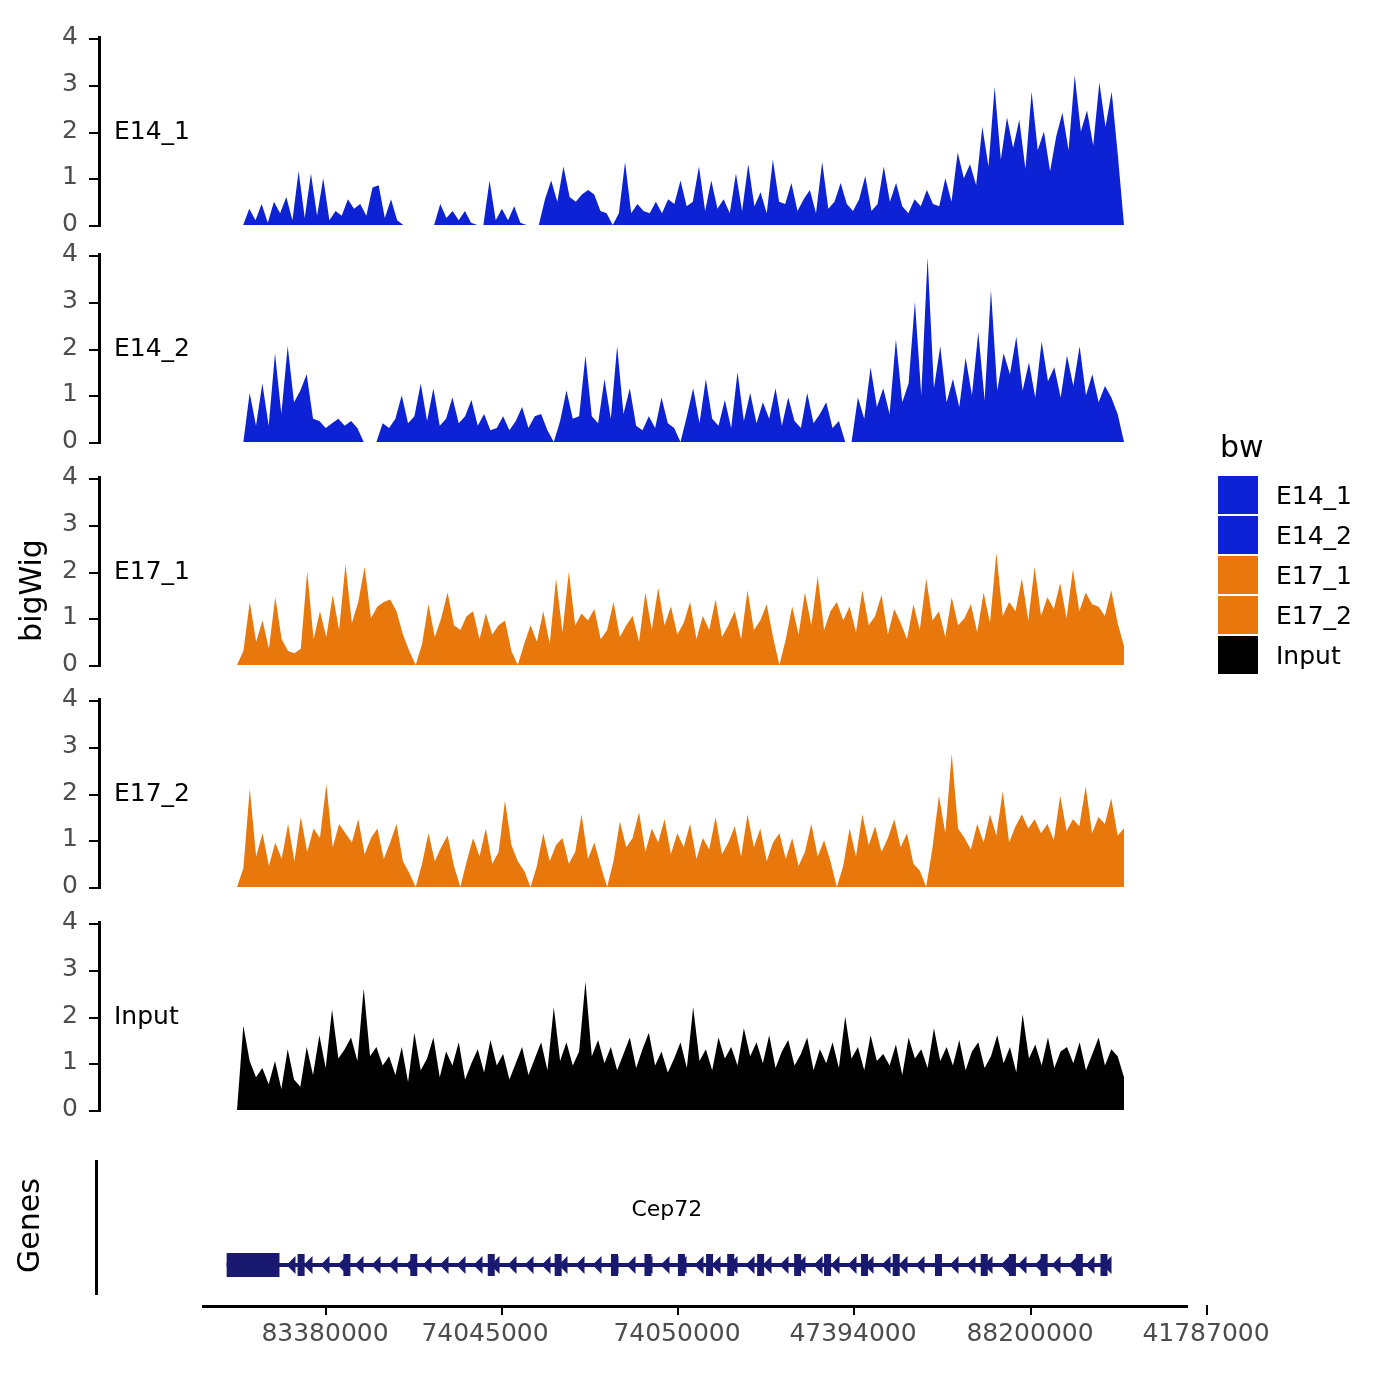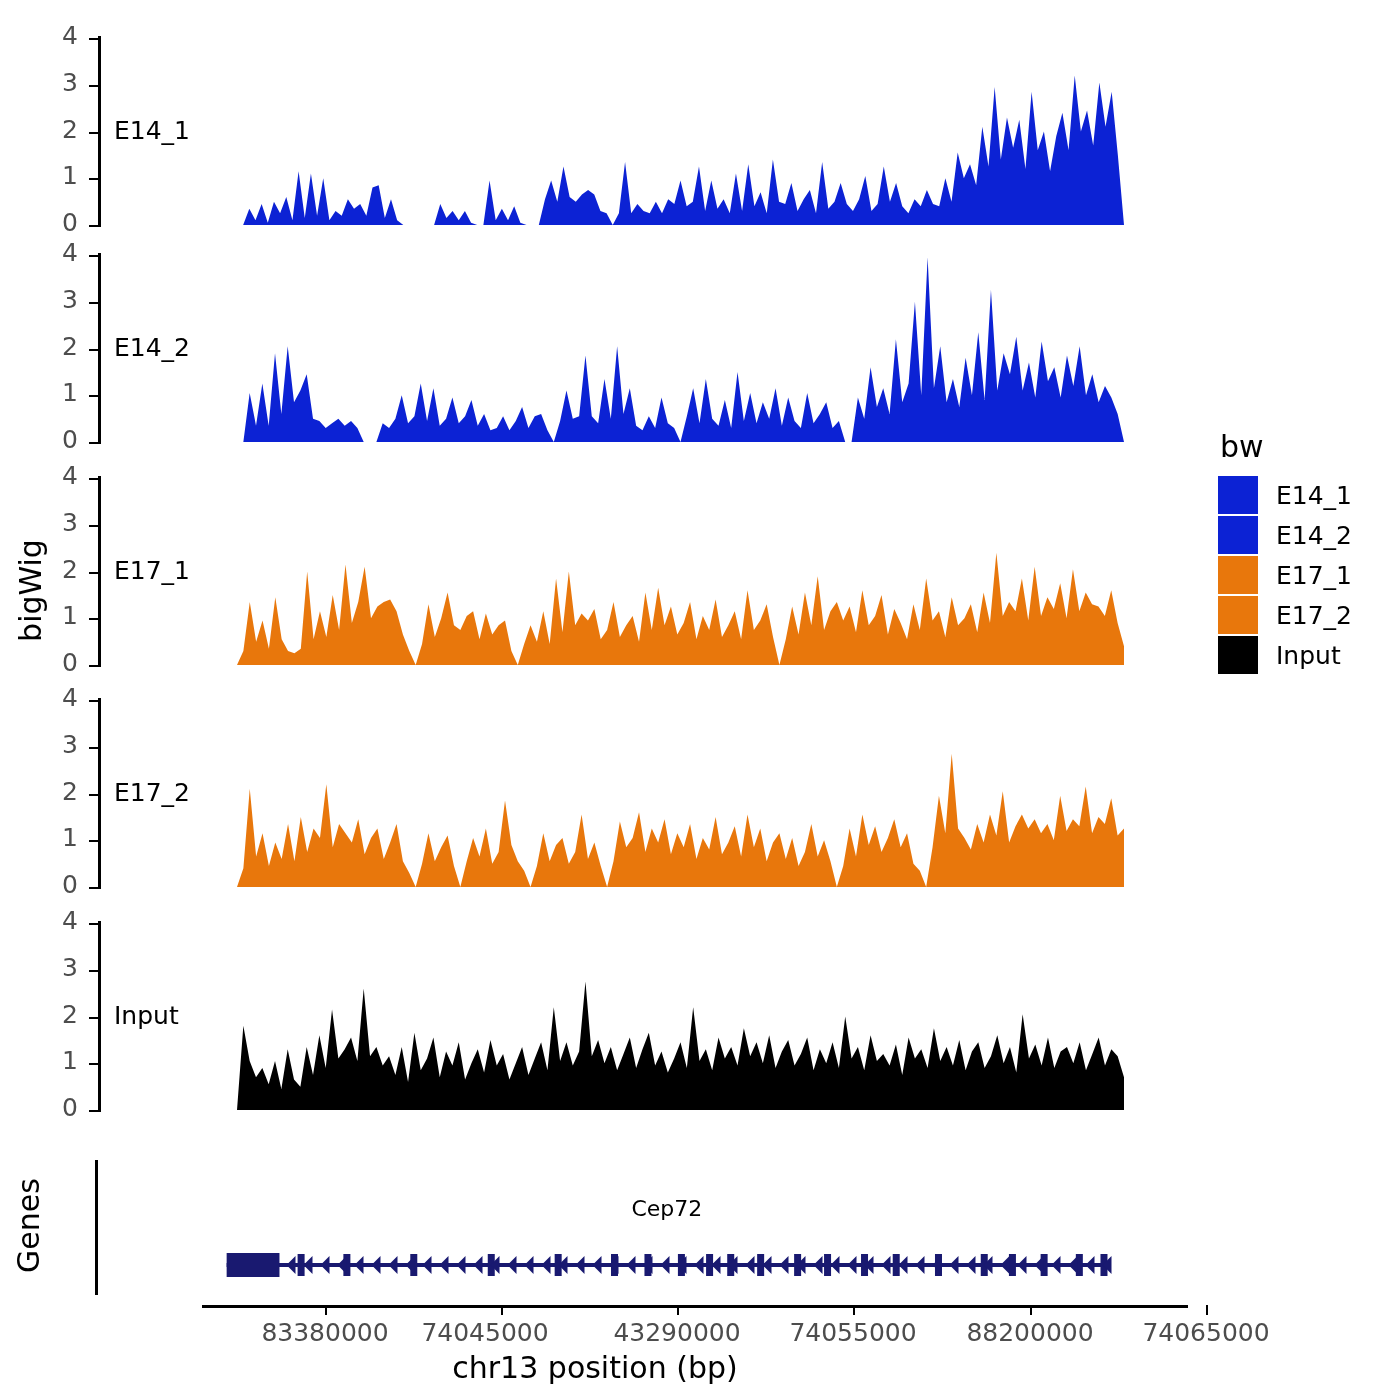--- a/index.html
+++ b/index.html
@@ -223,29 +223,28 @@
       </svg>
   </div>
 
   <div class="xaxis"></div>
   <div id="xticks">
       <div class="xtick" style="left: 325px;"></div>
       <div class="xticklabel" style="left: 325px;">83380000</div>
       <div class="xtick" style="left: 501px;"></div>
       <div class="xticklabel" style="left: 485px;">74045000</div>
       <div class="xtick" style="left: 677px;"></div>
-      <div class="xticklabel" style="left: 677px;">43290000</div>
+      <div class="xticklabel" style="left: 677px;">74050000</div>
       <div class="xtick" style="left: 853px;"></div>
-      <div class="xticklabel" style="left: 853px;">74055000</div>
+      <div class="xticklabel" style="left: 853px;">47394000</div>
       <div class="xtick" style="left: 1030px;"></div>
       <div class="xticklabel" style="left: 1030px;">88200000</div>
       <div class="xtick" style="left: 1206px;"></div>
-      <div class="xticklabel" style="left: 1206px;">74065000</div>
+      <div class="xticklabel" style="left: 1206px;">41787000</div>
     </div>
-  <div class="xaxis-title">chr13 position (bp)</div>
 
   <div class="legend">
     <div class="legend-title">bw</div>
     <div id="legend-items">
         <div class="legend-row">
           <div class="legend-swatch" style="background: rgb(12, 34, 212);"></div>
           <div class="legend-text">E14_1</div>
         </div>
         <div class="legend-row">
           <div class="legend-swatch" style="background: rgb(12, 34, 212);"></div>

